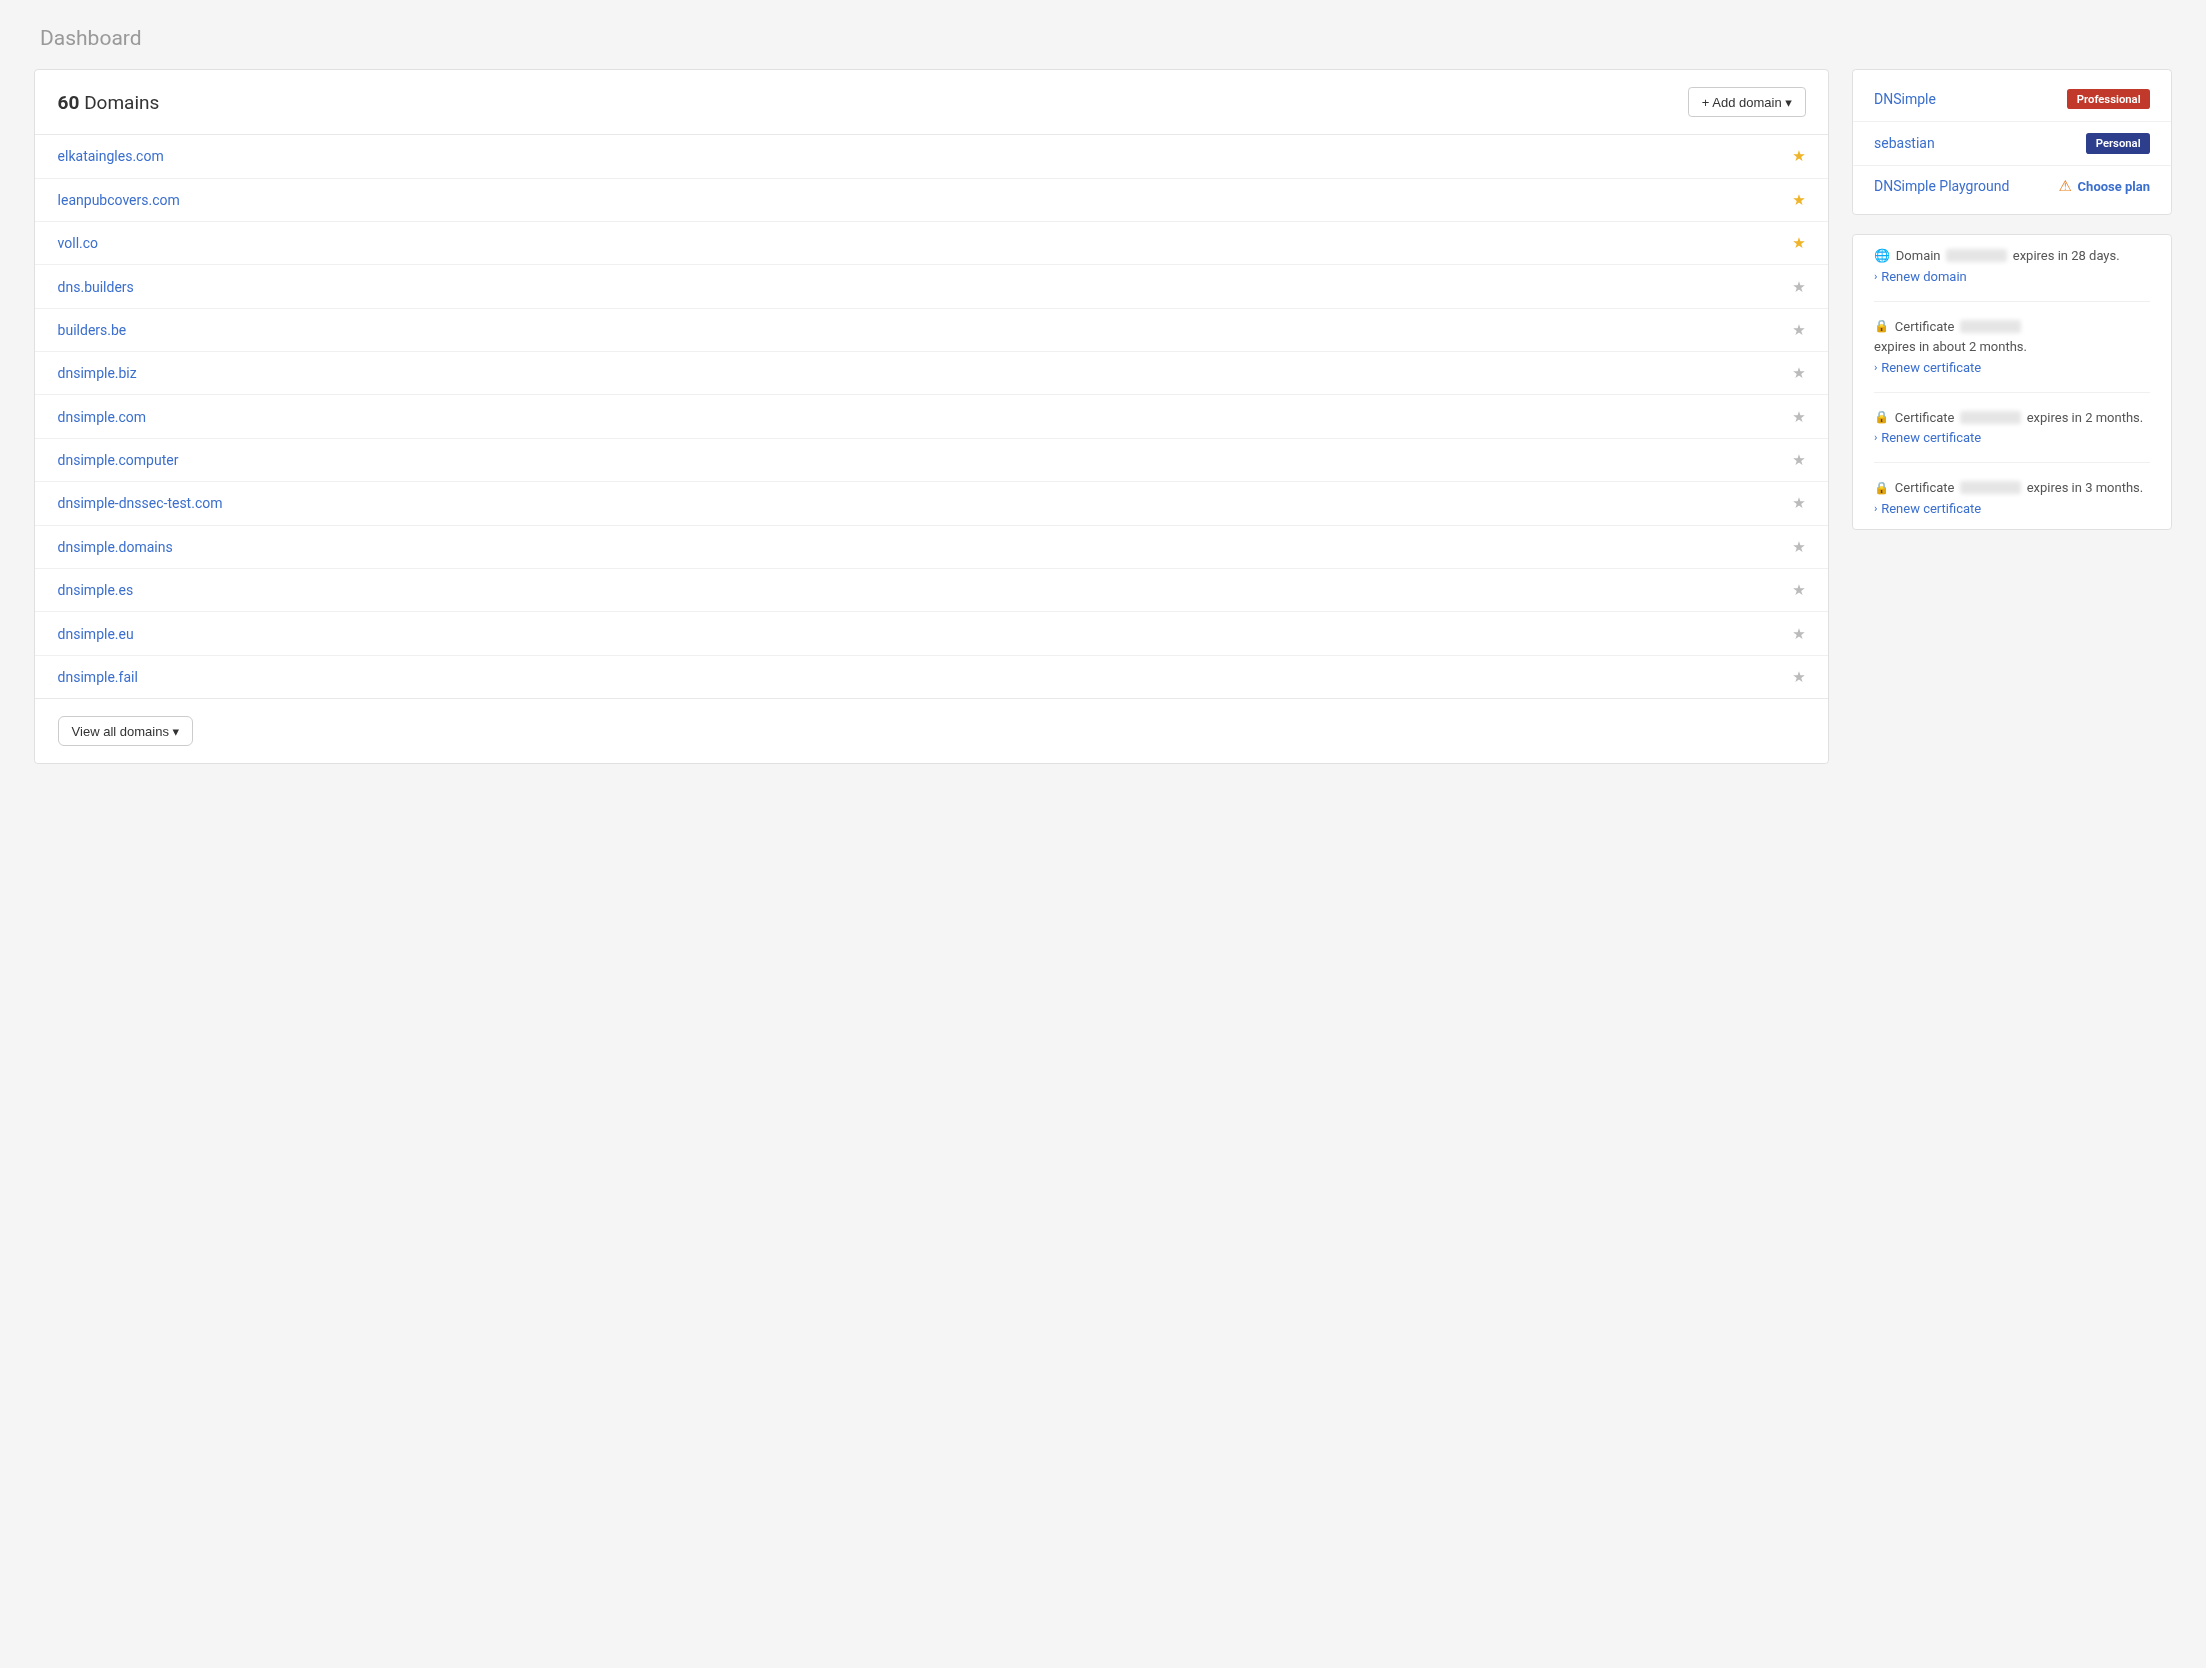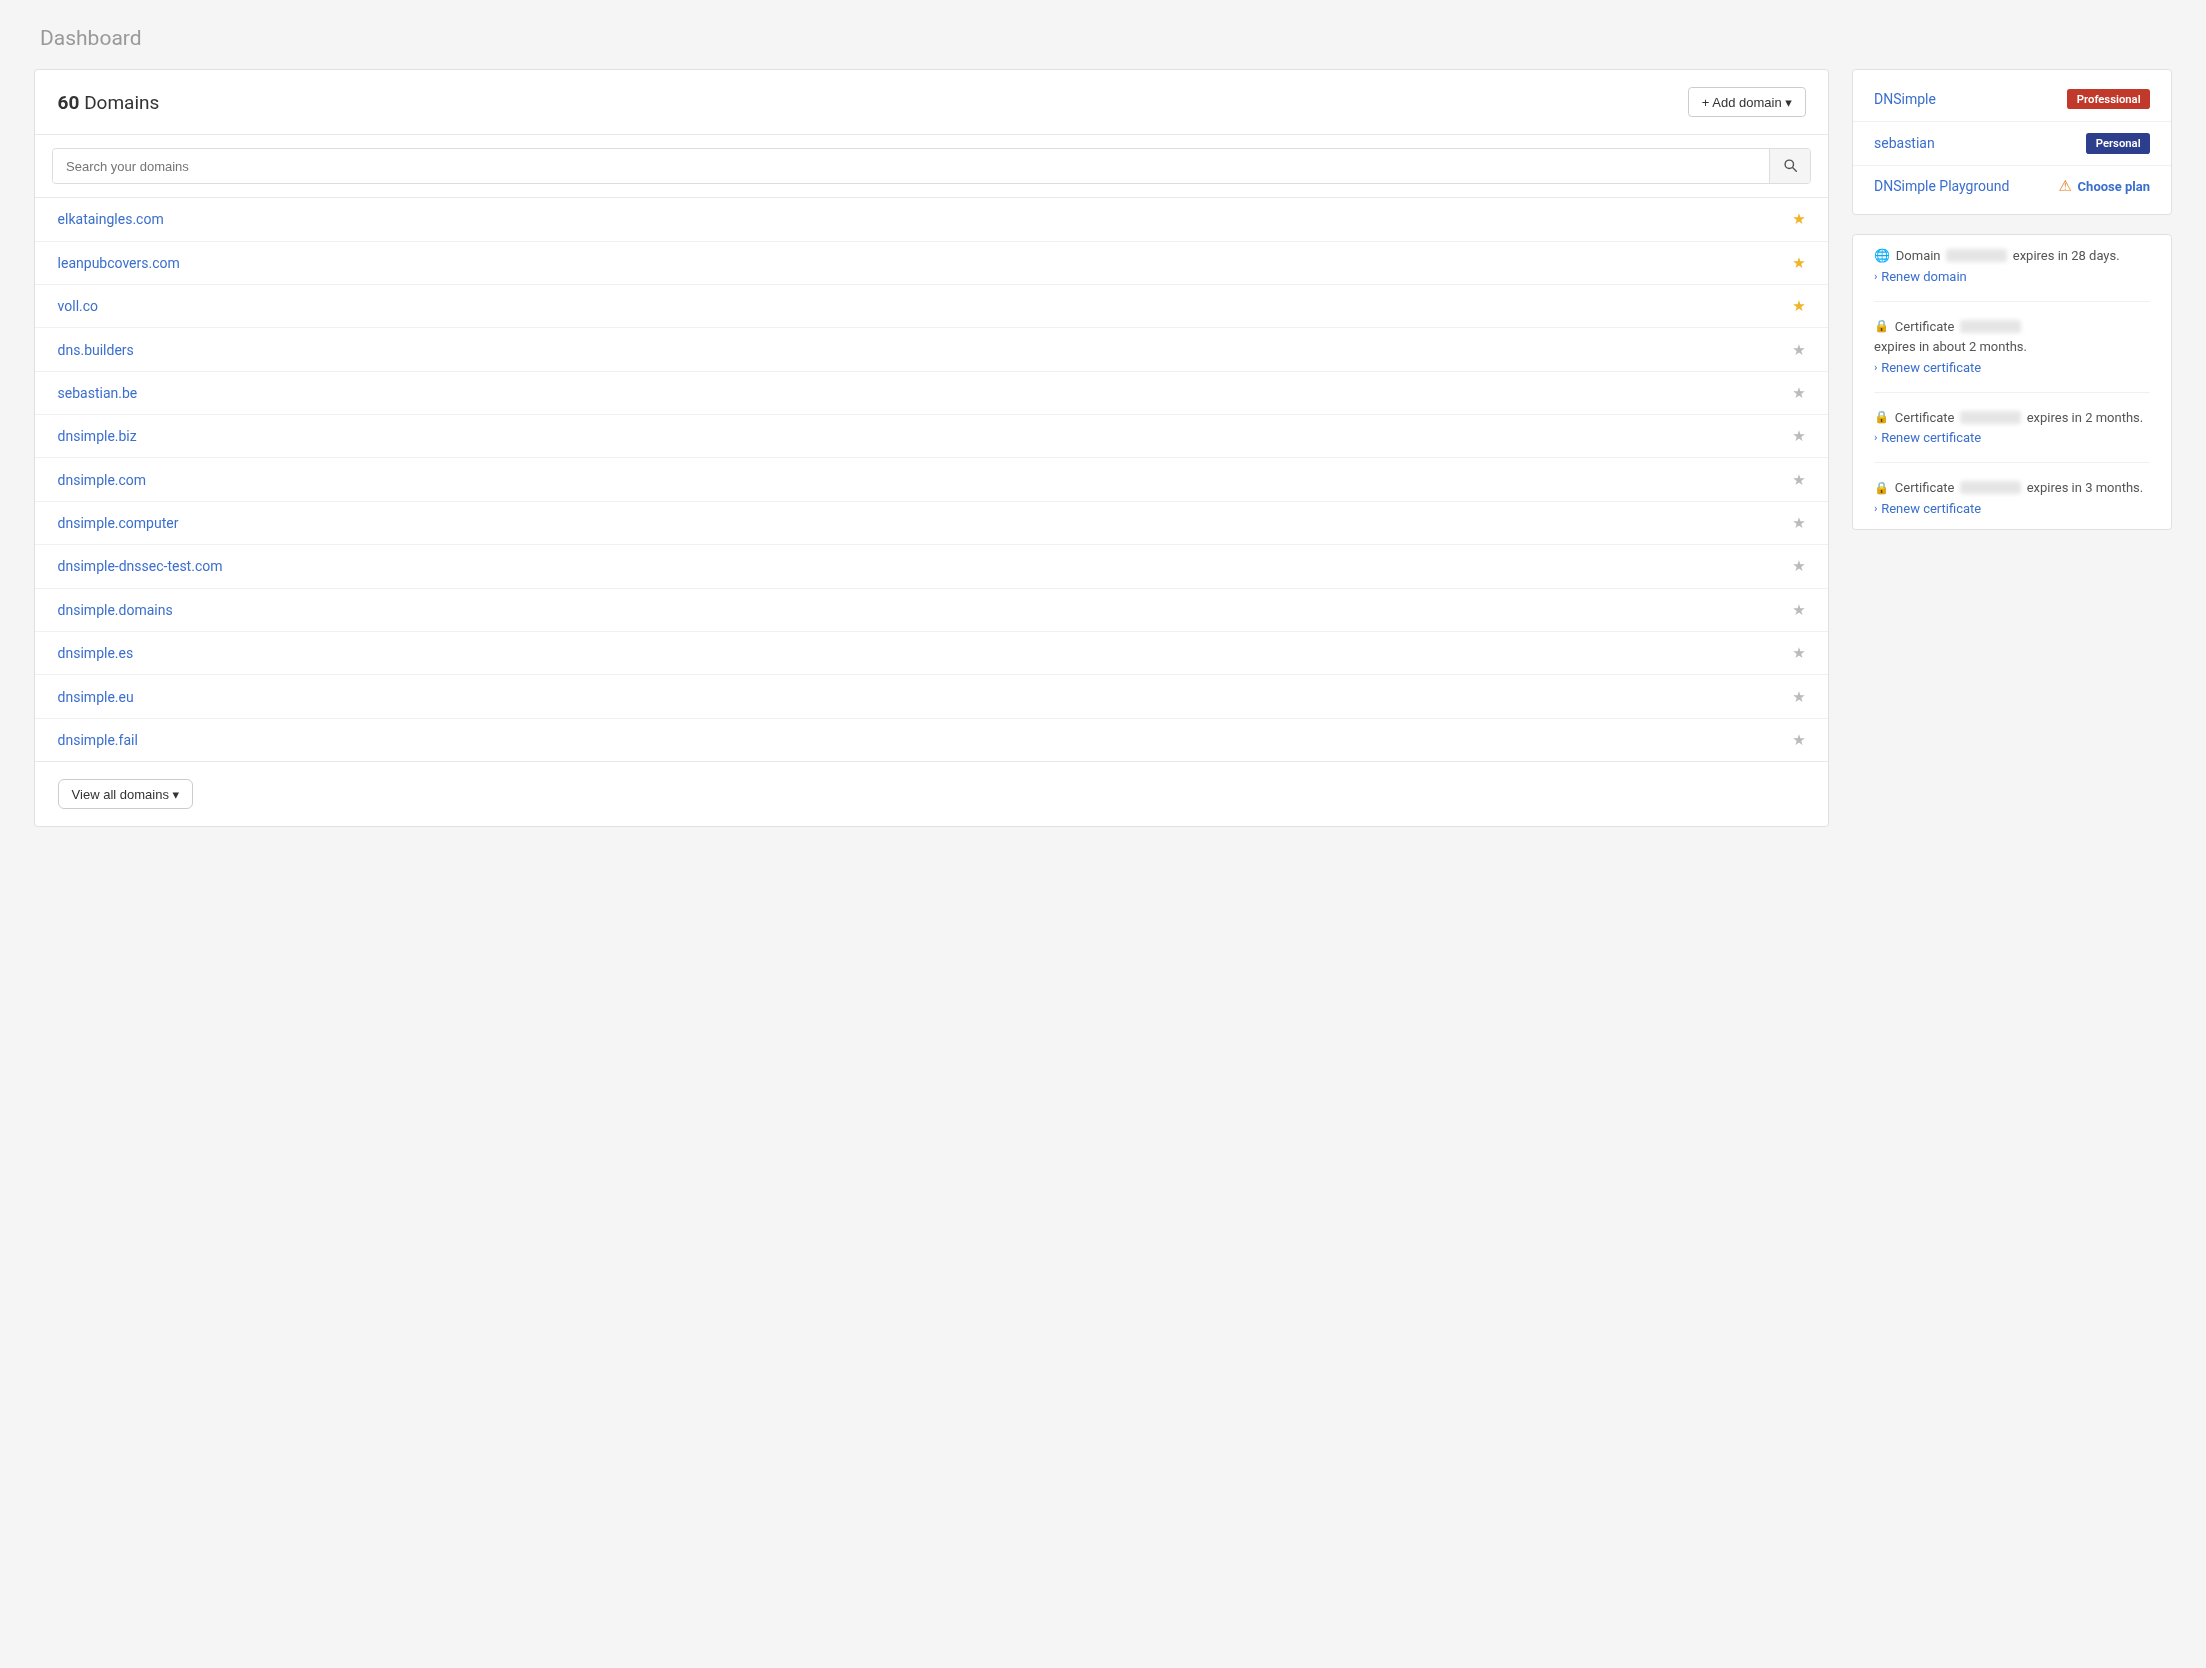--- a/index.html
+++ b/index.html
@@ -263,51 +263,40 @@
 
   <div class="left-panel">
     <div class="panel-header">
       <span class="panel-title">
         <span class="count">60</span>
         <span>Domains</span>
       </span>
       <button class="btn-add-domain">+ Add domain ▾</button>
     </div>
 
-    <div class="search-container">
-      <div class="search-box">
-        <input class="search-input" type="text" placeholder="Search your domains" style="">
-        <button class="search-btn">
-          <svg width="14" height="14" viewBox="0 0 20 20" fill="none" stroke="#555" stroke-width="2" stroke-linecap="round">
-            <circle cx="9" cy="9" r="6"></circle>
-            <line x1="14" y1="14" x2="19" y2="19"></line>
-          </svg>
-        </button>
-      </div>
-    </div>
 
     <ul class="domain-list" id="domain-list">
         <li class="domain-item">
     <a class="domain-link" href="#">elkataingles.com</a>
     <span class="star-icon star-filled">★</span>
   </li>
         <li class="domain-item">
     <a class="domain-link" href="#">leanpubcovers.com</a>
     <span class="star-icon star-filled">★</span>
   </li>
         <li class="domain-item">
     <a class="domain-link" href="#">voll.co</a>
     <span class="star-icon star-filled">★</span>
   </li>
         <li class="domain-item">
     <a class="domain-link" href="#">dns.builders</a>
     <span class="star-icon star-empty">★</span>
   </li>
         <li class="domain-item">
-    <a class="domain-link" href="#">sebastian.be</a>
+    <a class="domain-link" href="#">builders.be</a>
     <span class="star-icon star-empty">★</span>
   </li>
         <li class="domain-item">
     <a class="domain-link" href="#">dnsimple.biz</a>
     <span class="star-icon star-empty">★</span>
   </li>
         <li class="domain-item">
     <a class="domain-link" href="#">dnsimple.com</a>
     <span class="star-icon star-empty">★</span>
   </li>

